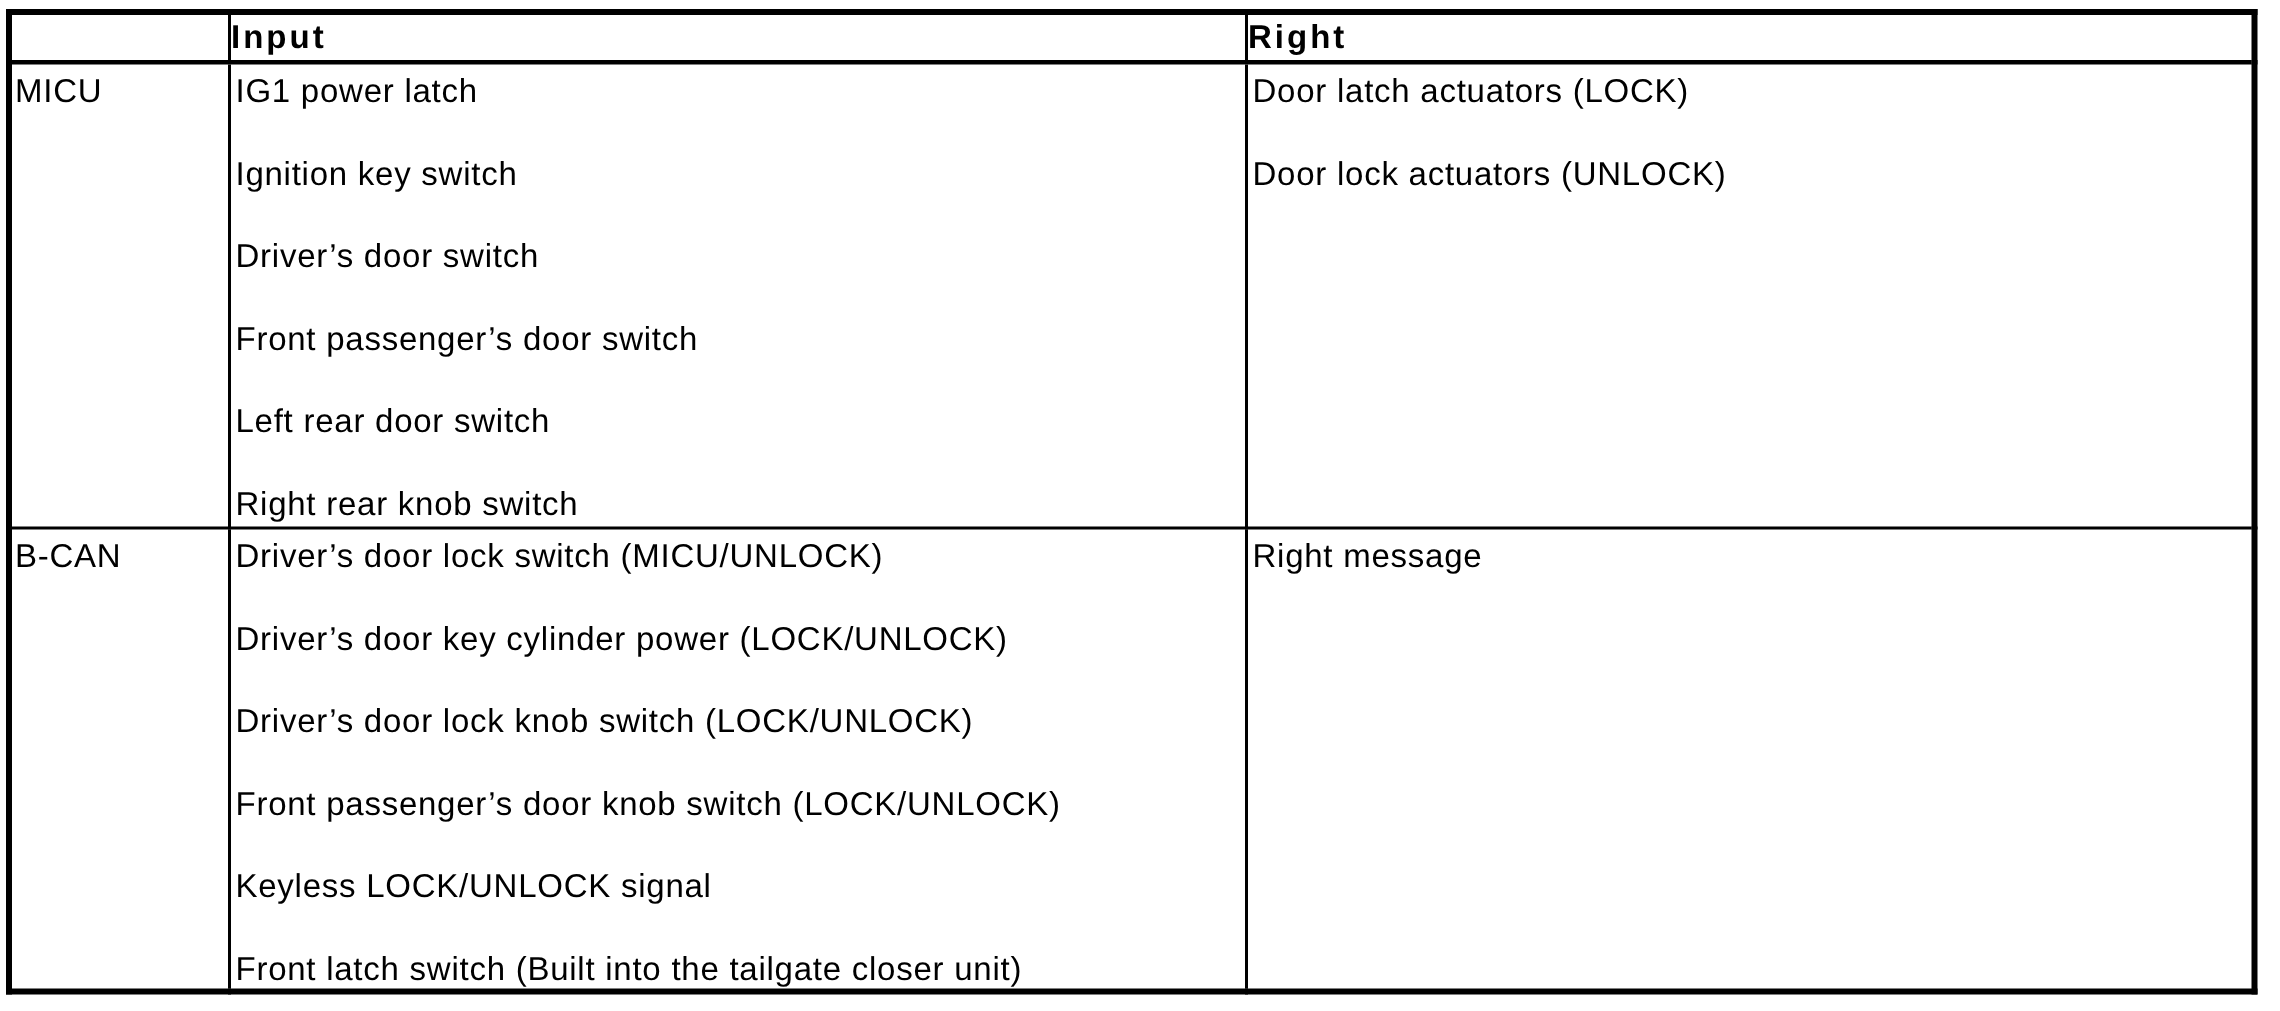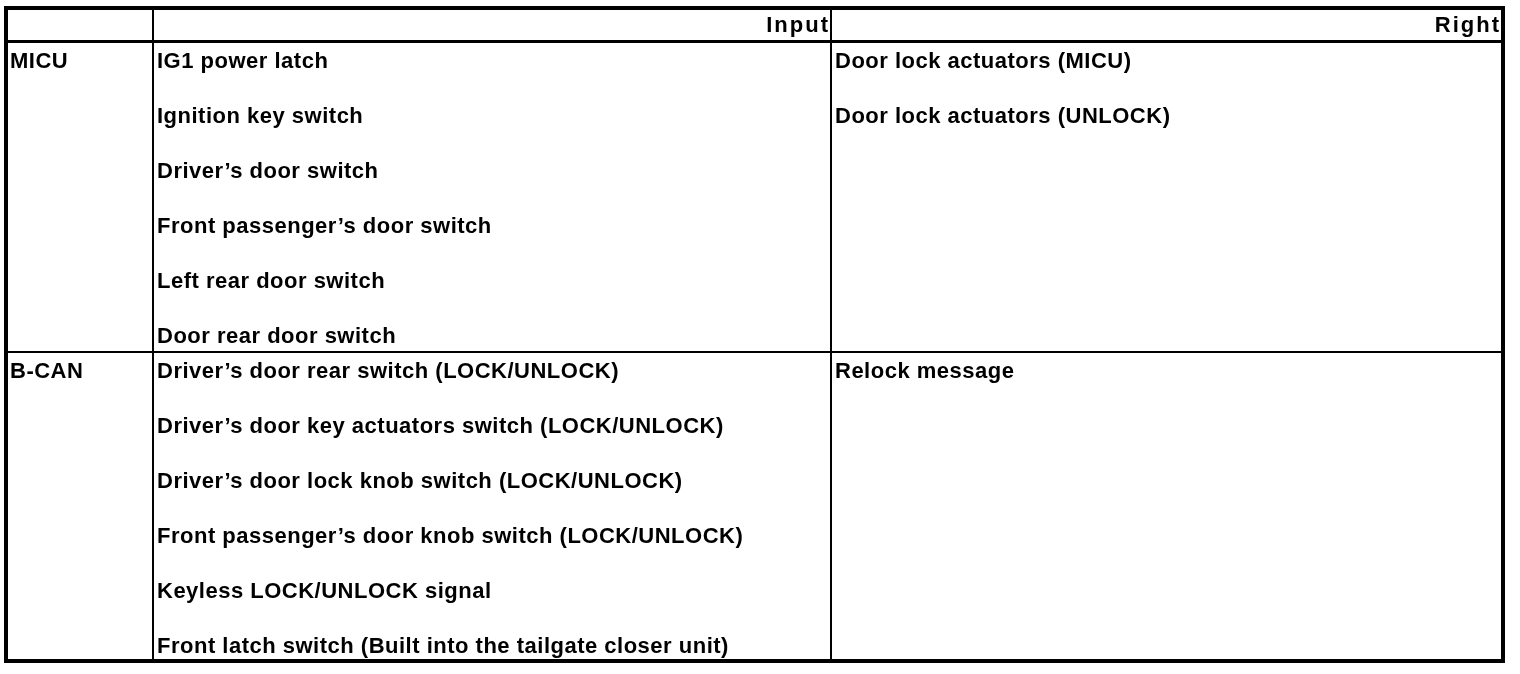--- a/index.html
+++ b/index.html
@@ -30,39 +30,38 @@
   th, td {
     border: 2px solid #000000;
     font-size: 22px;
     color: #000000;
     background: #ffffff;
   }
   thead th {
     height: 33px;
     border-bottom: 3px solid #000000;
     font-weight: bold;
-    text-align: right;
+    text-align: left;
     vertical-align: middle;
     letter-spacing: 2px;
     padding: 0;
     line-height: 1;
   }
   tbody td {
     vertical-align: top;
     padding: 5px 2px 0 3px;
     letter-spacing: 0.5px;
   }
   td.src-cell { padding-left: 2px; }
   tr.row-micu { height: 311px; }
   .item {
     line-height: 26px;
     margin-bottom: 29px;
     white-space: nowrap;
     overflow: hidden;
-    font-weight: bold;
   }
   .item:last-child { margin-bottom: 0; }
 </style>
 </head>
 <body>
 
 <div class="canvas">
   <table class="io-table">
     <colgroup>
       <col class="c-source">
@@ -80,38 +79,38 @@
       <tr class="row-micu">
         <td class="src-cell">
           <div class="item">MICU</div>
         </td>
         <td>
           <div class="item">IG1 power latch</div>
           <div class="item">Ignition key switch</div>
           <div class="item">Driver’s door switch</div>
           <div class="item">Front passenger’s door switch</div>
           <div class="item">Left rear door switch</div>
-          <div class="item">Door rear door switch</div>
+          <div class="item">Right rear knob switch</div>
         </td>
         <td>
-          <div class="item">Door lock actuators (MICU)</div>
+          <div class="item">Door latch actuators (LOCK)</div>
           <div class="item">Door lock actuators (UNLOCK)</div>
         </td>
       </tr>
       <tr>
         <td class="src-cell">
           <div class="item">B-CAN</div>
         </td>
         <td>
-          <div class="item">Driver’s door rear switch (LOCK/UNLOCK)</div>
-          <div class="item">Driver’s door key actuators switch (LOCK/UNLOCK)</div>
+          <div class="item">Driver’s door lock switch (MICU/UNLOCK)</div>
+          <div class="item">Driver’s door key cylinder power (LOCK/UNLOCK)</div>
           <div class="item">Driver’s door lock knob switch (LOCK/UNLOCK)</div>
           <div class="item">Front passenger’s door knob switch (LOCK/UNLOCK)</div>
           <div class="item">Keyless LOCK/UNLOCK signal</div>
           <div class="item">Front latch switch (Built into the tailgate closer unit)</div>
         </td>
         <td>
-          <div class="item">Relock message</div>
+          <div class="item">Right message</div>
         </td>
       </tr>
     </tbody>
   </table>
 </div>
 
 </body></html>

